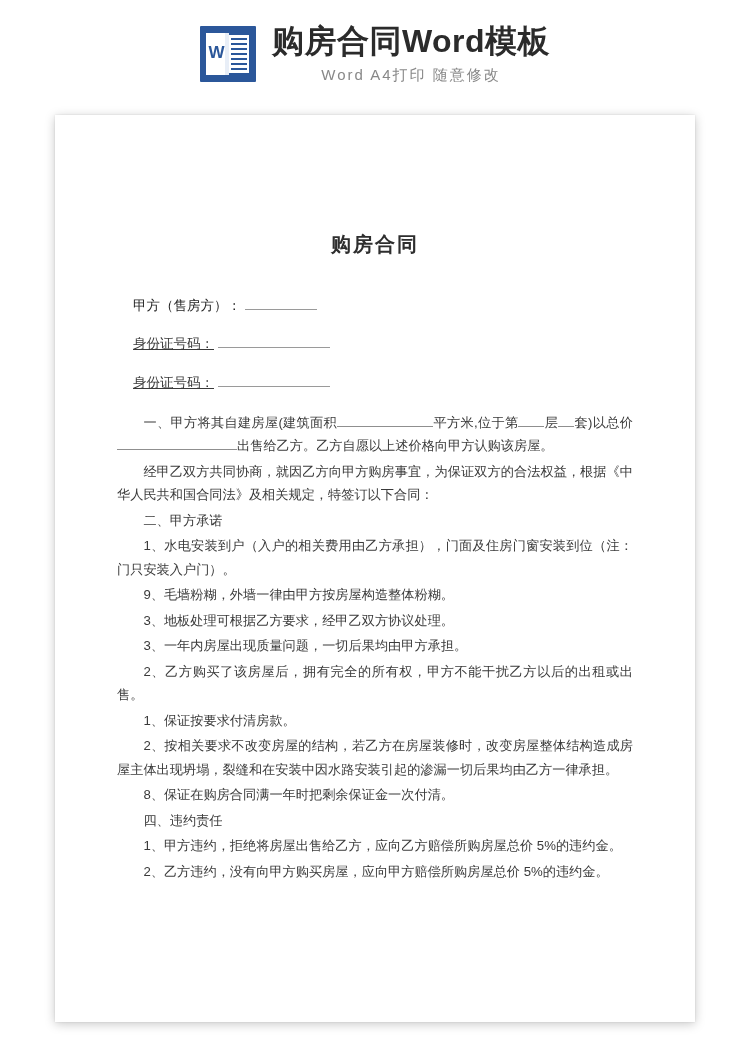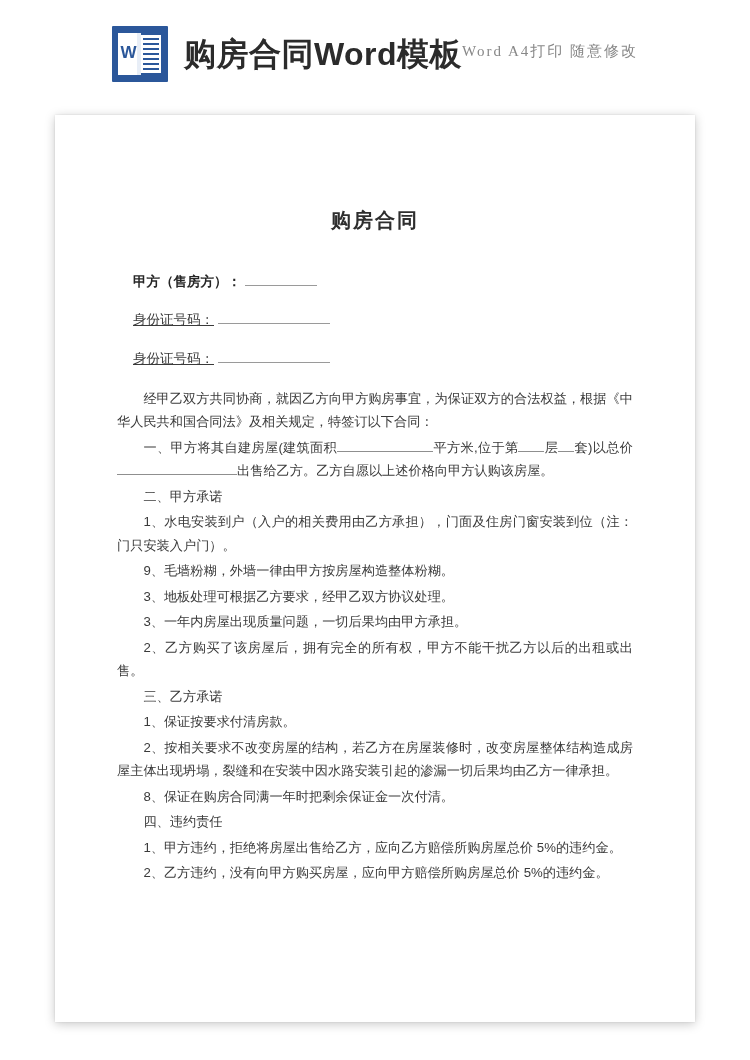--- a/index.html
+++ b/index.html
@@ -79,37 +79,37 @@
     position: absolute;
     left: 25px;
     top: 7px;
     width: 4px;
     height: 42px;
     background: #e8eef7;
   }
 
   .banner-text {
     display: flex;
-    flex-direction: row;
-    align-items: flex-start;
+    flex-direction: column;
+    align-items: center;
   }
   .banner-title {
     font-size: 32px;
     font-weight: bold;
     color: #2b2b2b;
     letter-spacing: 0.5px;
     line-height: 1.15;
     white-space: nowrap;
   }
   .banner-sub {
     margin-top: 6px;
     font-size: 15px;
     color: #888888;
     letter-spacing: 2px;
-    font-family: Liberation Serif, serif;
+    font-family: Liberation Sans, sans-serif;
     white-space: nowrap;
   }
 
   
   .sheet-wrap {
     position: absolute;
     left: 0;
     top: 108px;
     width: 750px;
     height: 952px;
@@ -118,42 +118,42 @@
   .sheet {
     position: absolute;
     left: 55px;
     top: 7px;
     width: 640px;
     height: 907px;
     background: #ffffff;
     box-shadow: 0 2px 10px rgba(0,0,0,0.22), 0 0 2px rgba(0,0,0,0.10);
   }
   .doc {
-    padding: 92px 62px 40px 62px;
+    padding: 116px 62px 40px 62px;
     box-sizing: border-box;
   }
 
   .doc-title {
     text-align: center;
     font-size: 20px;
     font-weight: bold;
     color: #2e2e2e;
     letter-spacing: 2px;
     margin-bottom: 38px;
   }
 
   .field-line {
     font-size: 13.5px;
     color: #3a3a3a;
     margin: 0 0 18px 0;
     padding-left: 16px;
     line-height: 1.5;
   }
   .field-line .lbl {
-    font-weight: bold;
+    font-weight: normal;
     color: #262626;
   }
   .field-line .lbl-n {
     font-weight: normal;
     color: #3a3a3a;
     text-decoration: underline;
   }
   .blank {
     display: inline-block;
     border-bottom: 1px solid #9a9a9a;
@@ -224,32 +224,31 @@
       </div>
       <div class="field-line">
         <span class="lbl-n">身份证号码：</span>
         <span class="blank b-md"></span>
       </div>
       <div class="field-line">
         <span class="lbl-n">身份证号码：</span>
         <span class="blank b-md"></span>
       </div>
 
+      <p class="para"><span>一、甲方将其自建房屋(建筑面积</span><span class="ul u-xl"></span><span>平方米,位于第</span><span class="ul u-xs"></span><span>层</span><span class="ul u-xxs"></span><span>套)以总价</span><span class="ul u-lg"></span><span>出售给乙方。乙方自愿以上述价格向甲方认购该房屋。</span></p>
+
       <p class="para">经甲乙双方共同协商，就因乙方向甲方购房事宜，为保证双方的合法权益，根据《中华人民共和国合同法》及相关规定，特签订以下合同：</p>
-
-      <p class="para"><span>一、甲方将其自建房屋(建筑面积</span><span class="ul u-xl"></span><span>平方米,位于第</span><span class="ul u-xs"></span><span>层</span><span class="ul u-xxs"></span><span>套)以总价</span><span class="ul u-lg"></span><span>出售给乙方。乙方自愿以上述价格向甲方认购该房屋。</span></p>
 
       <p class="para">二、甲方承诺</p>
       <p class="para">1、水电安装到户（入户的相关费用由乙方承担），门面及住房门窗安装到位（注：门只安装入户门）。</p>
       <p class="para">9、毛墙粉糊，外墙一律由甲方按房屋构造整体粉糊。</p>
       <p class="para">3、地板处理可根据乙方要求，经甲乙双方协议处理。</p>
       <p class="para">3、一年内房屋出现质量问题，一切后果均由甲方承担。</p>
       <p class="para">2、乙方购买了该房屋后，拥有完全的所有权，甲方不能干扰乙方以后的出租或出售。</p>
 
-      <p class="para">三、乙方承诺</p>
       <p class="para">1、保证按要求付清房款。</p>
       <p class="para">2、按相关要求不改变房屋的结构，若乙方在房屋装修时，改变房屋整体结构造成房屋主体出现坍塌，裂缝和在安装中因水路安装引起的渗漏一切后果均由乙方一律承担。</p>
       <p class="para">8、保证在购房合同满一年时把剩余保证金一次付清。</p>
 
       <p class="para">四、违约责任</p>
       <p class="para">1、甲方违约，拒绝将房屋出售给乙方，应向乙方赔偿所购房屋总价 5%的违约金。</p>
       <p class="para">2、乙方违约，没有向甲方购买房屋，应向甲方赔偿所购房屋总价 5%的违约金。</p>
 
     </div>
   </div>

